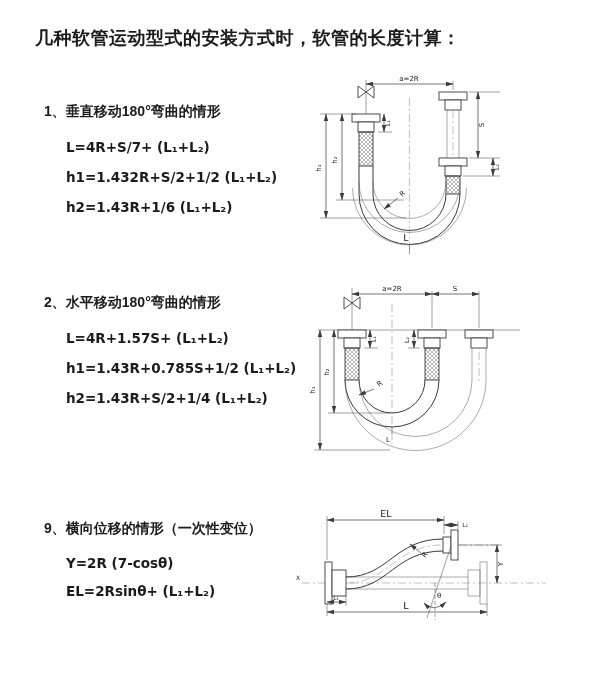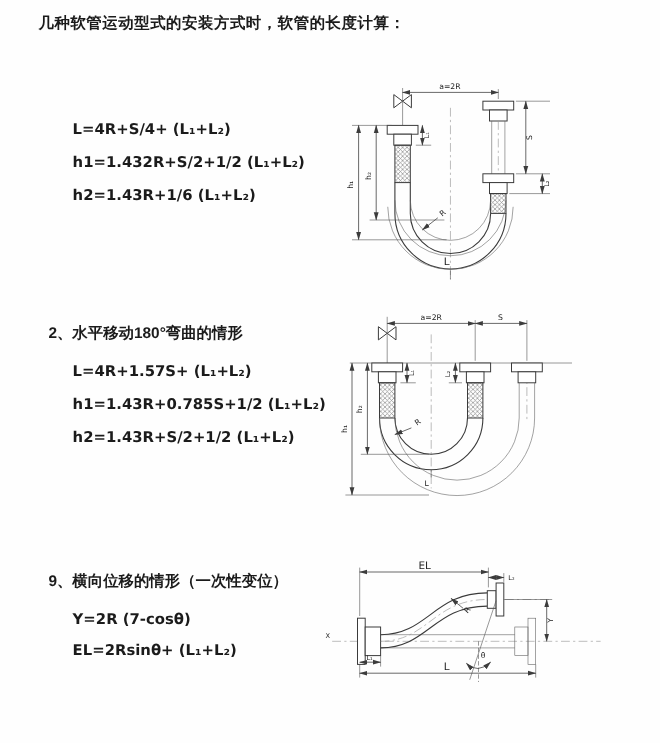--- a/index.html
+++ b/index.html
@@ -1,19 +1,19 @@
 <!DOCTYPE html>
 <html><head>
 <meta charset="utf-8">
 <style>
   *{margin:0;padding:0;box-sizing:border-box}
   html,body{width:600px;height:675px}
   body{position:relative;background:#fefefe;color:#1b1b1b;
        font-family:"Liberation Sans","DejaVu Sans",sans-serif;overflow:hidden}
-  .title{position:absolute;left:35px;top:12px;font-size:14px;font-weight:bold;letter-spacing:.5px}
+  .title{position:absolute;left:35px;top:26px;font-size:18px;font-weight:bold;letter-spacing:.5px}
   .sec{position:absolute;left:44px;width:262px}
   .sec h2{font-size:14px;font-weight:bold;margin-bottom:11px;white-space:nowrap}
   .sec .formulas p{font-family:"DejaVu Sans",sans-serif;font-size:13.5px;font-weight:600;
        padding-left:22px;line-height:30px;white-space:nowrap}
   .sec.tight .formulas p{line-height:28px}
   .fig{position:absolute}
   svg{display:block;overflow:visible}
   svg text{fill:#222;font-size:7px;font-family:"DejaVu Sans",sans-serif}
   svg .lab-lg{font-size:9.5px}
   svg .lab-sm{font-size:6px}
@@ -38,22 +38,23 @@
     </marker>
     <pattern id="braidP" width="4" height="4" patternUnits="userSpaceOnUse">
       <path d="M0,0 L4,4 M4,0 L0,4" stroke="#888" stroke-width="0.6"></path>
     </pattern>
   </defs>
 </svg>
 
 <h1 class="title">几种软管运动型式的安装方式时，软管的长度计算：</h1>
 
 <section class="sec" style="top:103px">
+  <h2>1、垂直移动180°弯曲的情形</h2>
   <div class="formulas">
-    <p>L=4R+S/4+ (L₁+L₂)</p>
+    <p>L=4R+S/7+ (L₁+L₂)</p>
     <p>h1=1.432R+S/2+1/2 (L₁+L₂)</p>
     <p>h2=1.43R+1/6 (L₁+L₂)</p>
   </div>
 </section>
 
 <div class="fig" style="left:306px;top:70px">
 <svg width="284" height="188" viewBox="0 0 284 188">
   <g>
     <line class="cl" x1="103.5" y1="28" x2="103.5" y2="184"></line>
   </g>
@@ -125,21 +126,21 @@
     <text class="lab-lg" x="100" y="171" text-anchor="middle">L</text>
   </g>
 </svg>
 </div>
 
 <section class="sec" style="top:294px">
   <h2>2、水平移动180°弯曲的情形</h2>
   <div class="formulas">
     <p>L=4R+1.57S+ (L₁+L₂)</p>
     <p>h1=1.43R+0.785S+1/2 (L₁+L₂)</p>
-    <p>h2=1.43R+S/2+1/2 (L₁+L₂)</p>
+    <p>h2=1.43R+S/2+1/4 (L₁+L₂)</p>
   </div>
 </section>
 
 <div class="fig" style="left:306px;top:282px">
 <svg width="287" height="178" viewBox="0 0 287 178">
   <g>
     <line class="cl" x1="86" y1="22" x2="86" y2="162"></line>
     <line class="cl" x1="173" y1="54" x2="173" y2="102"></line>
   </g>
   <g>

